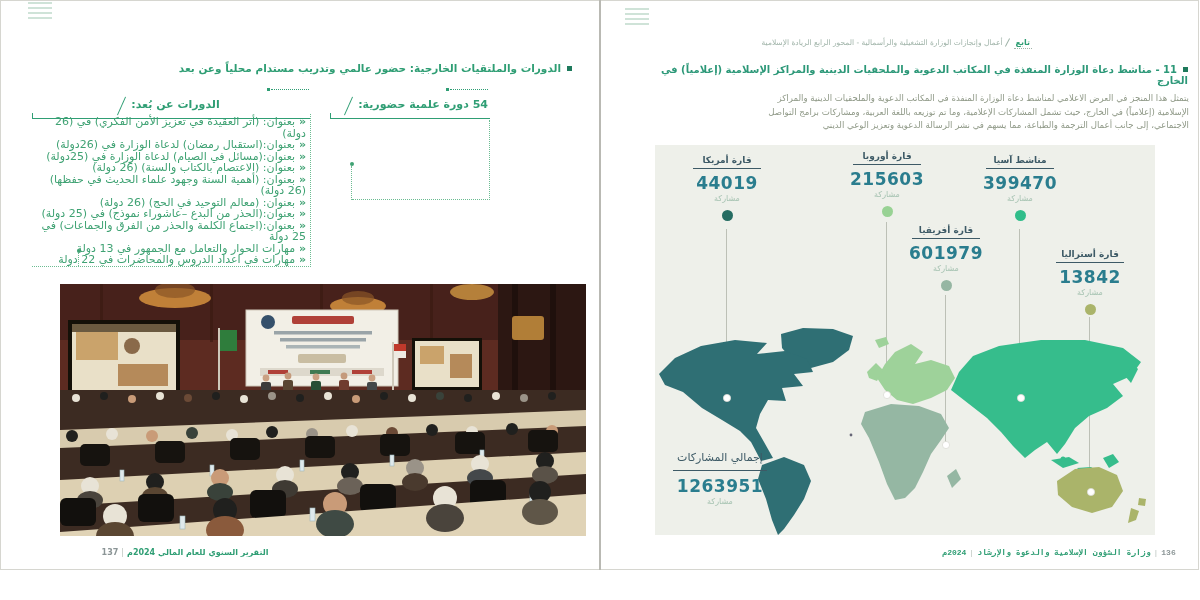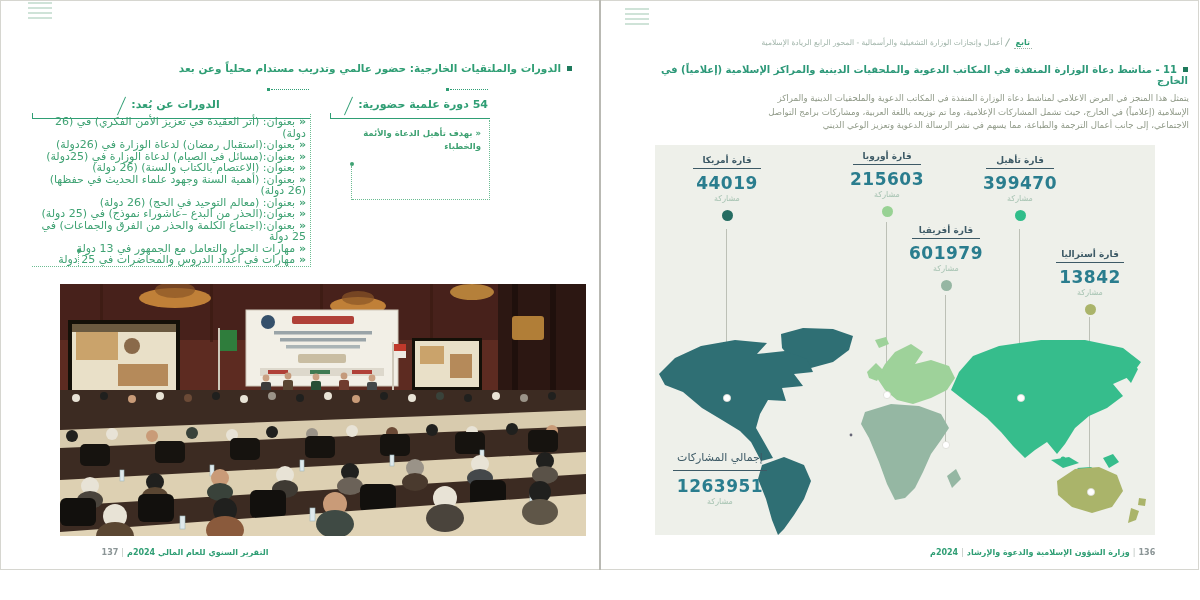--- a/index.html
+++ b/index.html
@@ -76,22 +76,22 @@
   .c-af { background:#96b6a3; } .c-au { background:#aab46a; }
   .drop { position:absolute; width:1px; background:#bcc0b6; }
   .map-svg { position:absolute; left:0; top:183px; }
 
   .total { position:absolute; left:8px; top:306px; width:114px; text-align:center; direction:rtl; }
   .total-label { font-size:11px; font-weight:400; color:#3d5a66; }
   .total-line { width:94px; height:1px; background:#3d5a66; margin:6px auto 5px; }
   .total-value { font-size:17px; font-weight:700; color:#2a7d8e; letter-spacing:.5px; direction:ltr; }
   .total-unit { font-size:8px; color:#a5c2b1; margin-top:1px; }
 
-  .rp-footer { position:absolute; left:930px; top:548px; width:258px; direction:rtl; text-align:left;
-               font-size:8px; font-weight:700; color:#2f9e74; }
+  .rp-footer { position:absolute; left:930px; top:548px; width:258px; direction:rtl; text-align:center;
+               font-size:8px; font-weight:700; color:#2f9e74;font-family:Liberation Mono, monospace; }
 </style>
 </head>
 <body>
 
 <div class="canvas">
   <div class="frame"></div>
 
   <div class="deco-lines" style="left:28px;top:2px;">
       <i></i>
       <i></i>
@@ -109,35 +109,34 @@
     <div class="colhdr-line"></div>
   </div>
 
   <div class="colhdr" style="left:32px;top:93px;width:279px;text-align:center;">
     <div class="colhdr-roof"></div>
     <span class="colhdr-text">الدورات عن بُعد:</span>
     <div class="colhdr-line"></div>
   </div>
 
   <div class="bulletA">
-    <div class="li">بهدف تأهيل الدعاة والأئمة والخطباء</div>
     <div class="bl"></div>
   </div>
 
   <div class="remote-list">
     <div class="li">بعنوان: (أثر العقيدة في تعزيز الأمن الفكري) في (26 دولة)</div>
     <div class="li">بعنوان:(استقبال رمضان) لدعاة الوزارة في (26دولة)</div>
     <div class="li">بعنوان:(مسائل في الصيام) لدعاة الوزارة في (25دولة)</div>
     <div class="li">بعنوان: (الاعتصام بالكتاب والسنة) (26 دولة)</div>
     <div class="li">بعنوان: (أهمية السنة وجهود علماء الحديث في حفظها) (26 دولة)</div>
     <div class="li">بعنوان: (معالم التوحيد في الحج) (26 دولة)</div>
     <div class="li">بعنوان:(الحذر من البدع –عاشوراء نموذج) في (25 دولة)</div>
     <div class="li">بعنوان:(اجتماع الكلمة والحذر من الفرق والجماعات) في 25 دولة</div>
     <div class="li">مهارات الحوار والتعامل مع الجمهور في 13 دولة</div>
-    <div class="li">مهارات في اعداد الدروس والمحاضرات في 25 دولة</div>
+    <div class="li">مهارات في اعداد الدروس والمحاضرات في 22 دولة</div>
     <div class="riser"></div>
   </div>
 
   <div class="photo">
     <svg width="526" height="252" viewBox="0 0 526 252">
       <rect x="0" y="0" width="526" height="100" fill="#47211b"></rect>
       <rect x="0" y="56" width="526" height="52" fill="#5d2b21"></rect>
       <g fill="#38180f" opacity="0.55">
         <rect x="40" y="0" width="3" height="58"></rect>
           <rect x="150" y="0" width="3" height="58"></rect>
@@ -340,21 +339,21 @@
 
     <div class="stat" style="left:182px;top:6px;">
       <div class="stat-label">قارة أوروبا</div>
       <div class="stat-line"></div>
       <div class="stat-value">215603</div>
       <div class="stat-unit">مشاركة</div>
       <div class="stat-dot c-eu"></div>
     </div>
 
     <div class="stat" style="left:315px;top:10px;">
-      <div class="stat-label">قارة تأهيل</div>
+      <div class="stat-label">مناشط آسيا</div>
       <div class="stat-line"></div>
       <div class="stat-value">399470</div>
       <div class="stat-unit">مشاركة</div>
       <div class="stat-dot c-as"></div>
     </div>
 
     <div class="stat" style="left:241px;top:80px;">
       <div class="stat-label">قارة أفريقيا</div>
       <div class="stat-line"></div>
       <div class="stat-value">601979</div>

